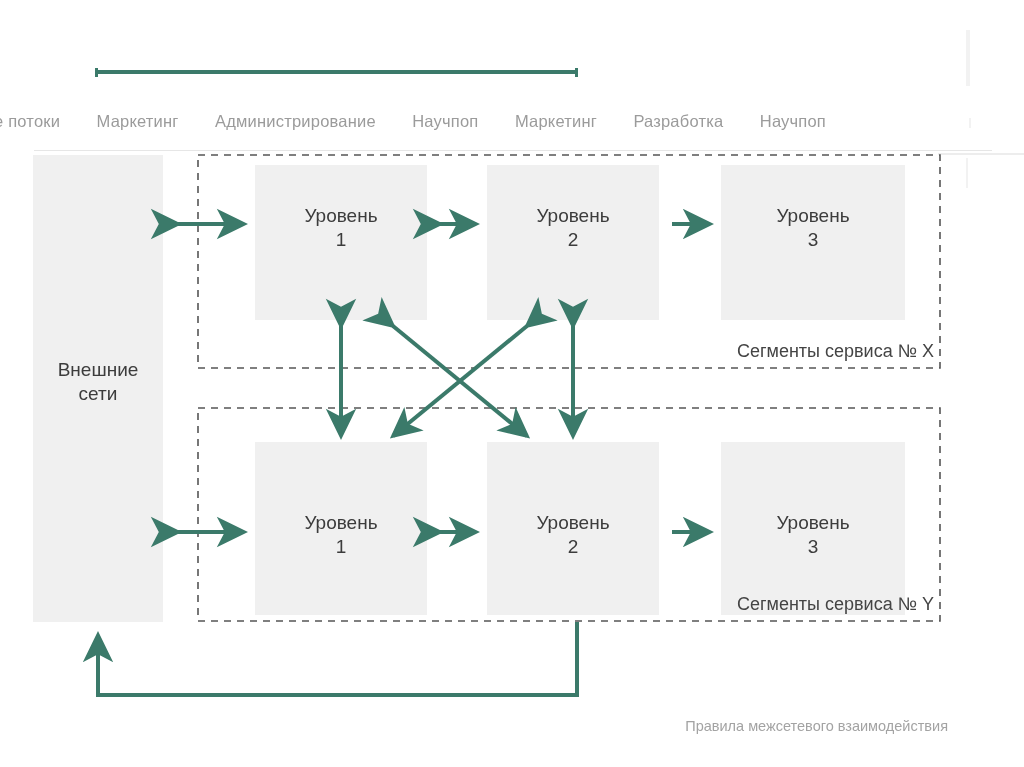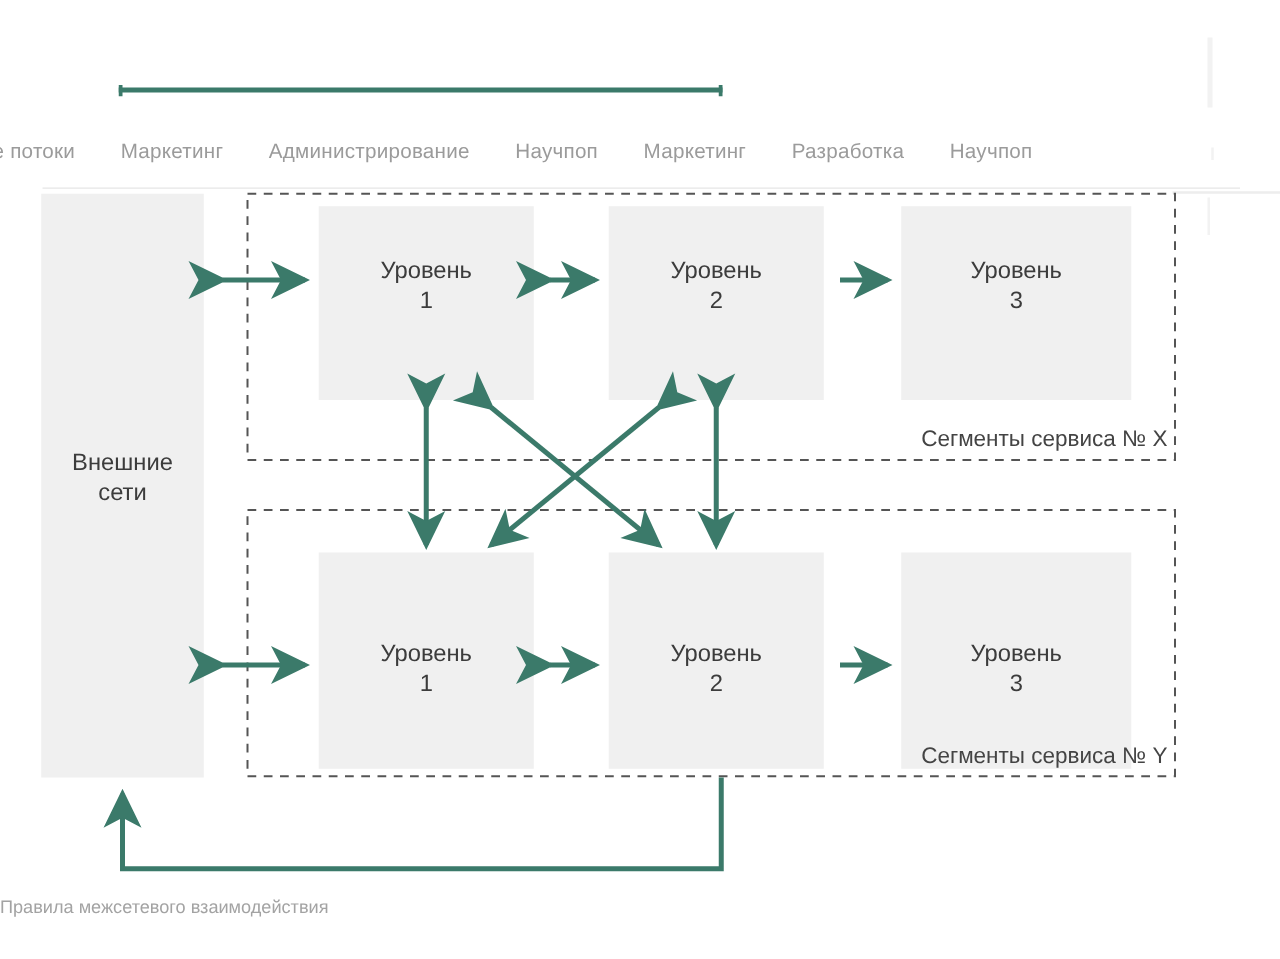--- a/index.html
+++ b/index.html
@@ -110,21 +110,21 @@
   .arrow {
     stroke: #3b7a6a;
     stroke-width: 4;
     fill: none;
   }
   .caption {
     position: absolute;
     left: 0;
     top: 718px;
     width: 948px;
-    text-align: left;
+    text-align: right;
     font-size: 14.5px;
     color: #a3a3a3;
   }
 </style>
 </head>
 <body>
 
 <div id="top-rule"></div>
 
 <nav id="site-nav">

